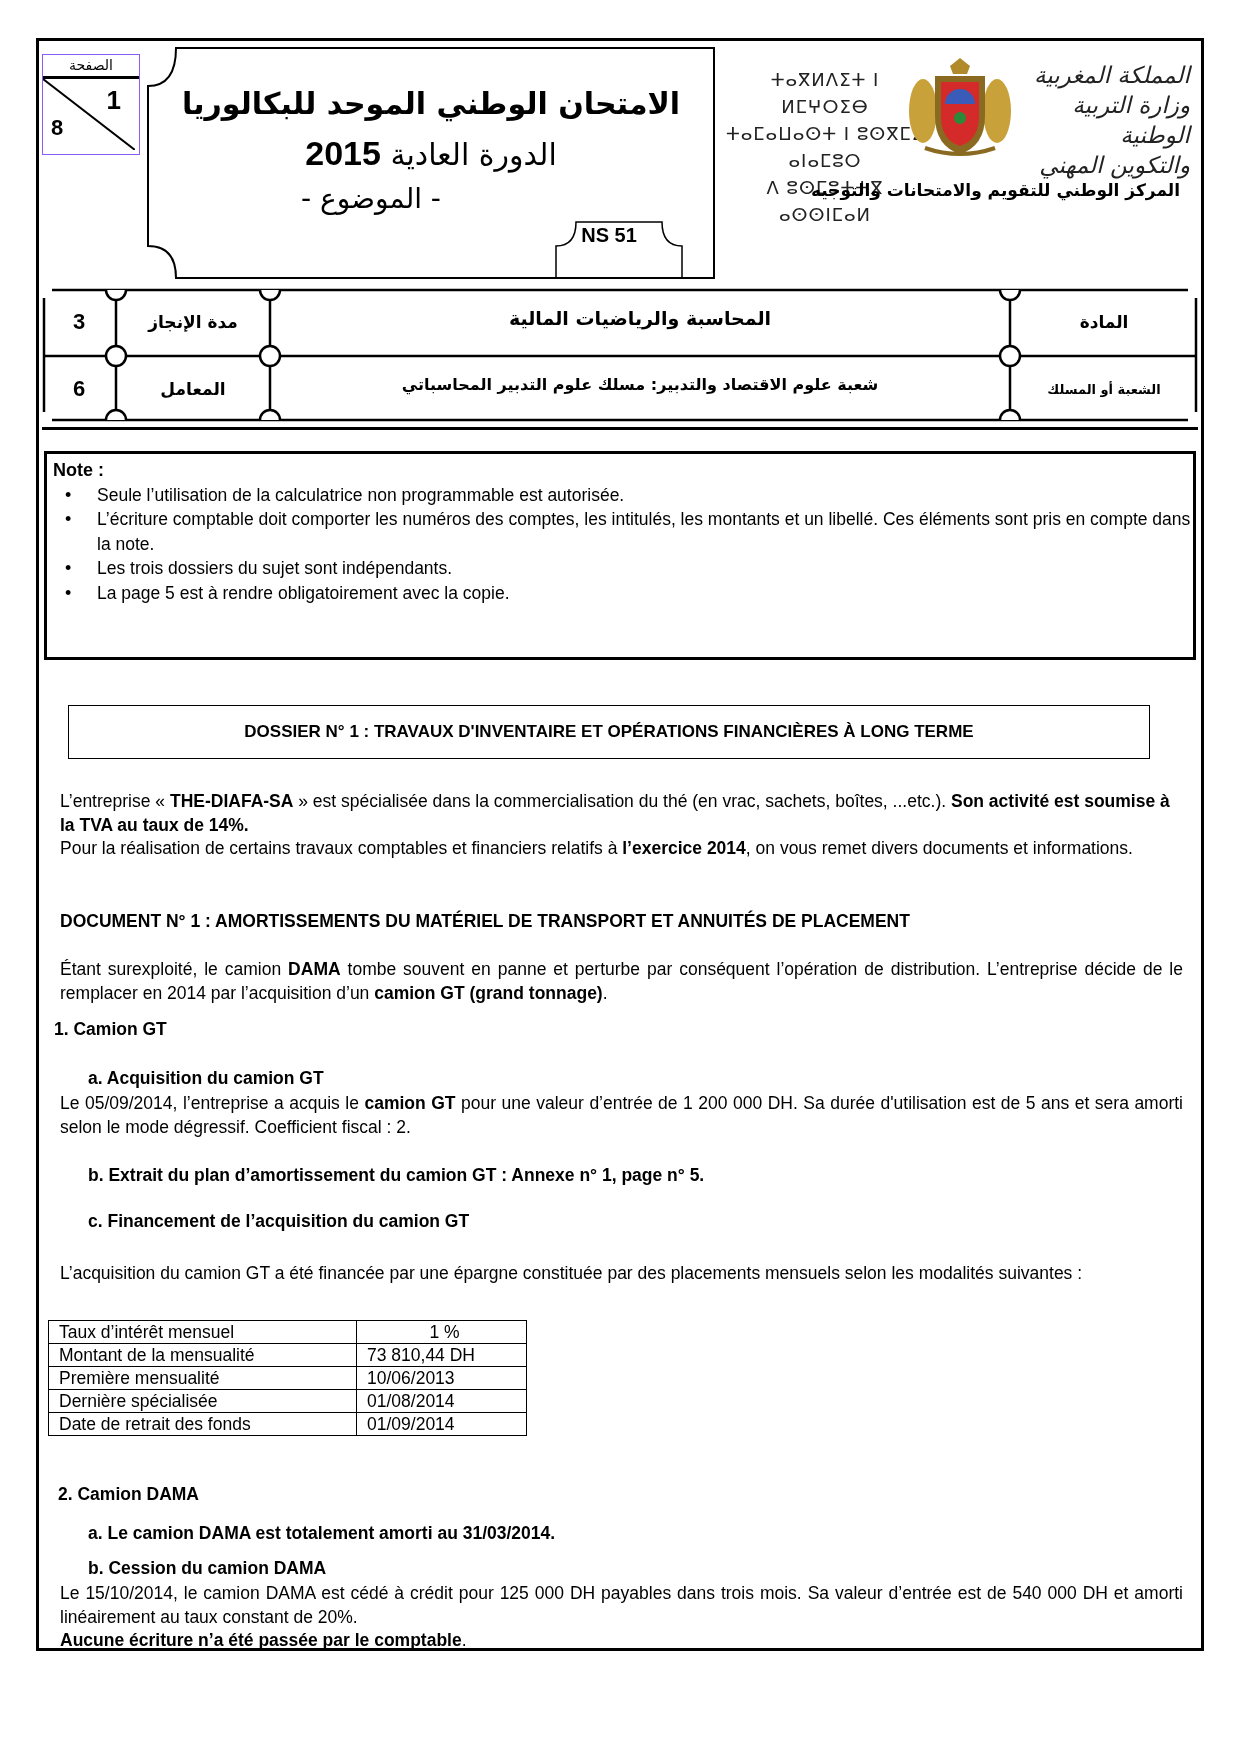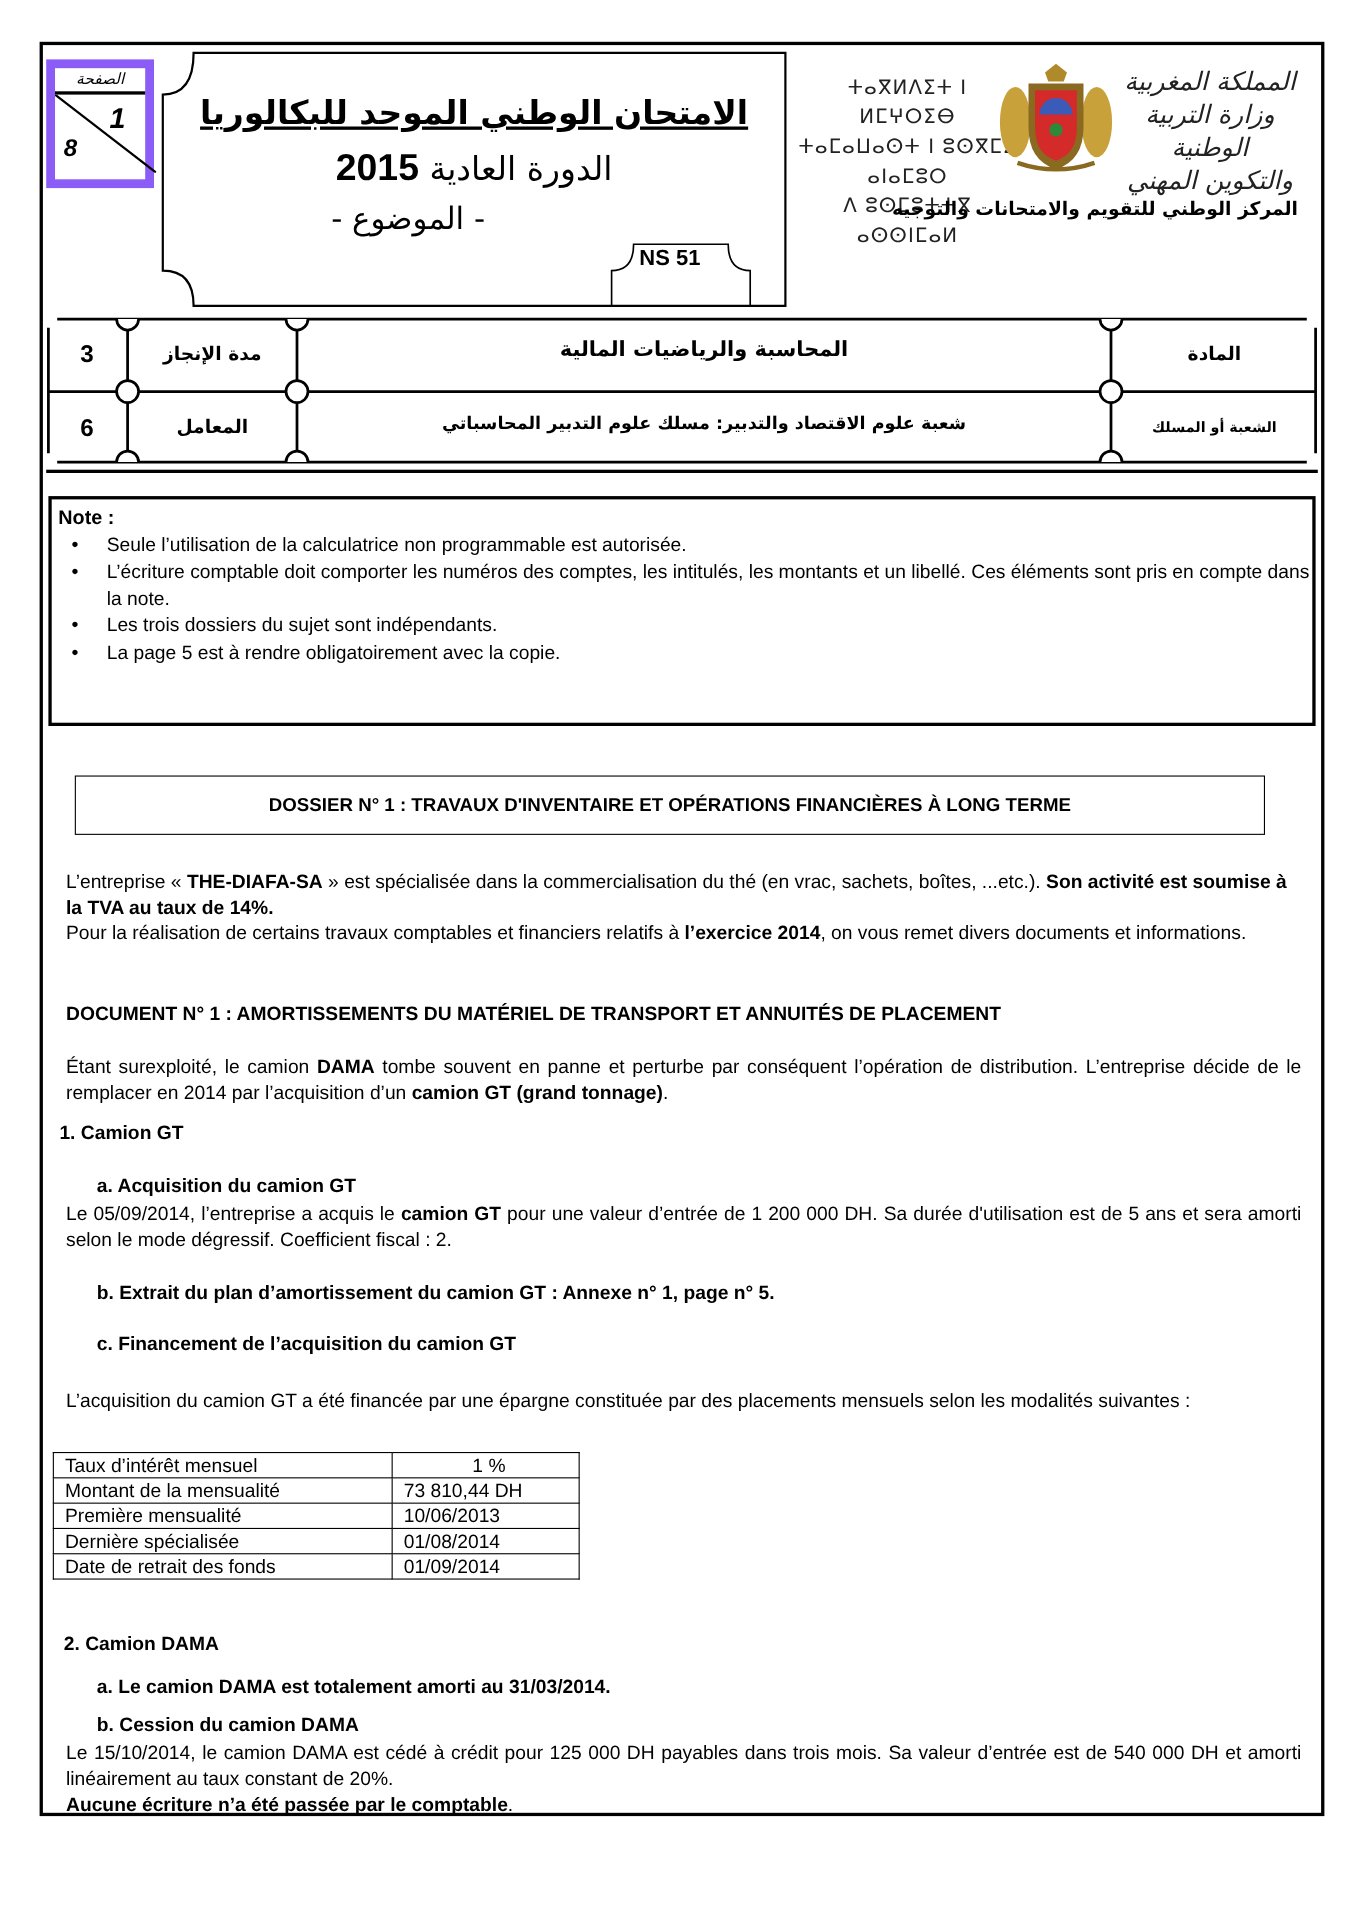--- a/index.html
+++ b/index.html
@@ -1,39 +1,39 @@
 <!DOCTYPE html>
 <html><head>
 <meta charset="utf-8">
 <style>
   html, body { margin:0; padding:0; background:#fff; }
   body { width:1240px; height:1754px; position:relative; font-family:"Liberation Sans", sans-serif; color:#000; overflow:hidden; }
   .frame { position:absolute; left:36px; top:38px; width:1168px; height:1613px; border:3px solid #000; box-sizing:border-box; }
   .abs { position:absolute; }
 
   
-  .page-box { left:42px; top:54px; width:98px; height:117px; border:8px solid #8b5cf6; box-sizing:border-box;font-style:italic; }
+  .page-box { left:42px; top:54px; width:98px; height:101px; border:1px solid #8b5cf6; box-sizing:border-box; }
   .page-box .lbl { position:absolute; left:0; right:0; top:0; height:21px; border-bottom:3px solid #000; font-size:14px; text-align:center; line-height:20px; font-family:"DejaVu Sans", sans-serif; }
   .page-box svg { position:absolute; left:0; top:24px; }
   .page-box .num1 { position:absolute; right:18px; top:30px; font-size:26px; font-weight:bold; }
   .page-box .num2 { position:absolute; left:8px; top:60px; font-size:22px; font-weight:bold; }
 
   
   .title-box { left:146px; top:46px; width:570px; height:234px; }
   .title-text { position:absolute; left:0; right:0; text-align:center; direction:rtl; font-family:"DejaVu Sans", sans-serif; }
-  .t1 { top:40px; font-size:30px; font-weight:bold;text-decoration:underline; }
+  .t1 { top:40px; font-size:30px; font-weight:bold; }
   .t2 { top:88px; font-size:30px; }
   .t2 b { font-weight:bold; font-family:"Liberation Sans", sans-serif; font-size:34px; }
   .t3 { top:136px; font-size:28px; left:-120px; }
   .ns-box { position:absolute; left:410px; top:160px; width:106px; height:60px; font-weight:bold; font-size:20px; text-align:center; line-height:58px; }
 
   
   .tifinagh { left:725px; top:66px; width:200px; font-size:18px; line-height:27px; text-align:center; letter-spacing:1px; font-family:"DejaVu Sans", sans-serif; color:#222; }
   .emblem { left:905px; top:56px; width:110px; height:105px; }
-  .ministry { left:1010px; top:60px; width:180px; direction:rtl; text-align:center; font-family:"DejaVu Serif", serif; font-size:23px; line-height:30px; color:#222; font-style:italic; }
+  .ministry { left:1010px; top:60px; width:180px; direction:rtl; text-align:right; font-family:"DejaVu Serif", serif; font-size:23px; line-height:30px; color:#222; font-style:italic; }
   .center-name { left:720px; top:180px; width:460px; direction:rtl; font-family:"DejaVu Sans", sans-serif; font-weight:bold; font-size:17px; }
 
   
   .subj { left:42px; top:288px; width:1156px; height:134px; }
   .subj .cell { position:absolute; display:flex; align-items:center; justify-content:center; font-family:"DejaVu Sans", sans-serif; font-weight:bold; direction:rtl; }
   .hr-double { position:absolute; left:42px; width:1156px; top:427px; border-top:3px solid #000; }
 
   
   .note { left:44px; top:451px; width:1152px; height:209px; border:3px solid #000; box-sizing:border-box; padding:4px 0 0 6px; font-size:17.5px; line-height:24.5px; }
   .note .ttl { font-weight:bold; font-size:18px; }

